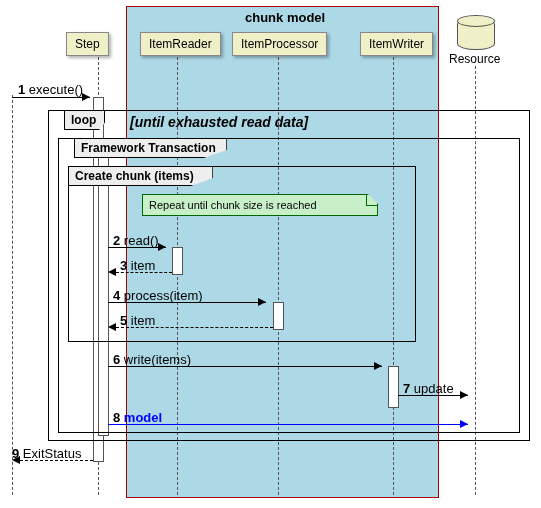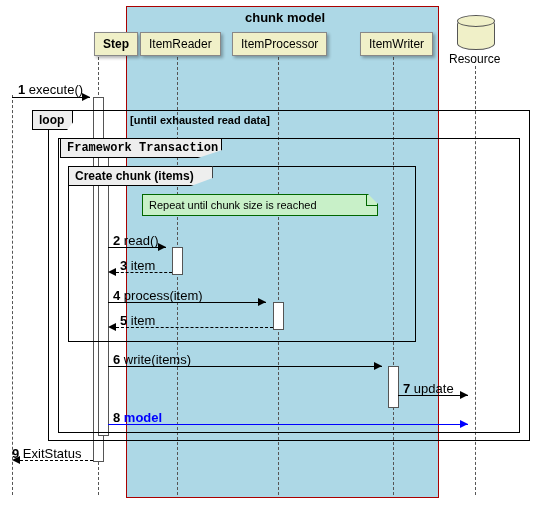--- a/index.html
+++ b/index.html
@@ -77,21 +77,22 @@
     background: #eee;
     border: 1px solid #000;
     padding: 2px 8px 2px 6px;
     font-weight: bold;
     font-size: 12px;
     clip-path: polygon(0 0, 100% 0, 100% 60%, 85% 100%, 0 100%);
   }
   .frame-cond {
     position: absolute;
     font-weight: bold;
-    font-size: 11px;
+    font-size: 14px;
+    font-style: italic;
   }
   .note {
     position: absolute;
     background: #c8f0c8;
     border: 1px solid #060;
     padding: 4px 6px;
     font-size: 11px;
     clip-path: polygon(0 0, calc(100% - 10px) 0, 100% 10px, 100% 100%, 0 100%);
   }
   .note::after {
@@ -147,21 +148,21 @@
   <div class="chunk-box" style="left:126px; top:6px; width:311px; height:490px;"></div>
   <div class="chunk-label" style="left:245px; top:10px;">chunk model</div>
 
   <div class="lifeline" style="left:12px; top:95px; height:400px;"></div>
   <div class="lifeline" style="left:98px; top:57px; height:438px;"></div>
   <div class="lifeline" style="left:177px; top:57px; height:438px;"></div>
   <div class="lifeline" style="left:278px; top:57px; height:438px;"></div>
   <div class="lifeline" style="left:393px; top:57px; height:438px;"></div>
   <div class="lifeline" style="left:475px; top:66px; height:429px;"></div>
 
-  <div class="participant" style="left:94px; top:32px;font-weight:bold;">Step</div>
+  <div class="participant" style="left:66px; top:32px;">Step</div>
   <div class="participant" style="left:232px; top:32px;">ItemProcessor</div>
   <div class="participant" style="left:140px; top:32px;">ItemReader</div>
   <div class="participant" style="left:360px; top:32px;">ItemWriter</div>
 
   <div class="db-icon" style="left:457px; top:18px;">
     <div class="db-cyl"></div>
   </div>
   <div style="position:absolute; left:449px; top:52px; font-size:12px;">Resource</div>
 
   <div class="msg-text" style="left:18px; top:82px;">
@@ -170,25 +171,25 @@
   <div class="msg-line solid" style="left:12px; top:97px; width:78px;"></div>
   <div class="arrow-r" style="left:82px; top:93px;"></div>
 
   <div class="activation" style="left:93px; top:97px; height:363px;"></div>
   <div class="activation" style="left:98px; top:138px; height:296px;"></div>
   <div class="activation" style="left:172px; top:247px; height:26px;"></div>
   <div class="activation" style="left:273px; top:302px; height:26px;"></div>
   <div class="activation" style="left:388px; top:366px; height:40px;"></div>
 
   <div class="frame" style="left:48px; top:110px; width:480px; height:329px;"></div>
-  <div class="frame-label" style="left:32px; top:110px;">loop</div>
+  <div class="frame-label" style="left:64px; top:110px;">loop</div>
   <div class="frame-cond" style="left:130px; top:114px;">[until exhausted read data]</div>
 
   <div class="frame" style="left:58px; top:138px; width:460px; height:293px;"></div>
-  <div class="frame-label" style="left:60px; top:138px; padding-right:3px;font-family:Liberation Mono, monospace;">Framework Transaction</div>
+  <div class="frame-label" style="left:74px; top:138px; padding-right:10px;">Framework Transaction</div>
 
   <div class="frame" style="left:68px; top:166px; width:346px; height:174px;"></div>
   <div class="frame-label" style="left:68px; top:166px; padding-right:18px;">Create chunk (items)</div>
 
   <div class="note" style="left:142px; top:194px; width:222px;">Repeat until chunk size is reached</div>
 
   <div class="msg-text" style="left:113px; top:233px;">
     <span class="msg-num">2</span> <span>read()</span>
   </div>
   <div class="msg-line solid" style="left:108px; top:247px; width:58px;"></div>

